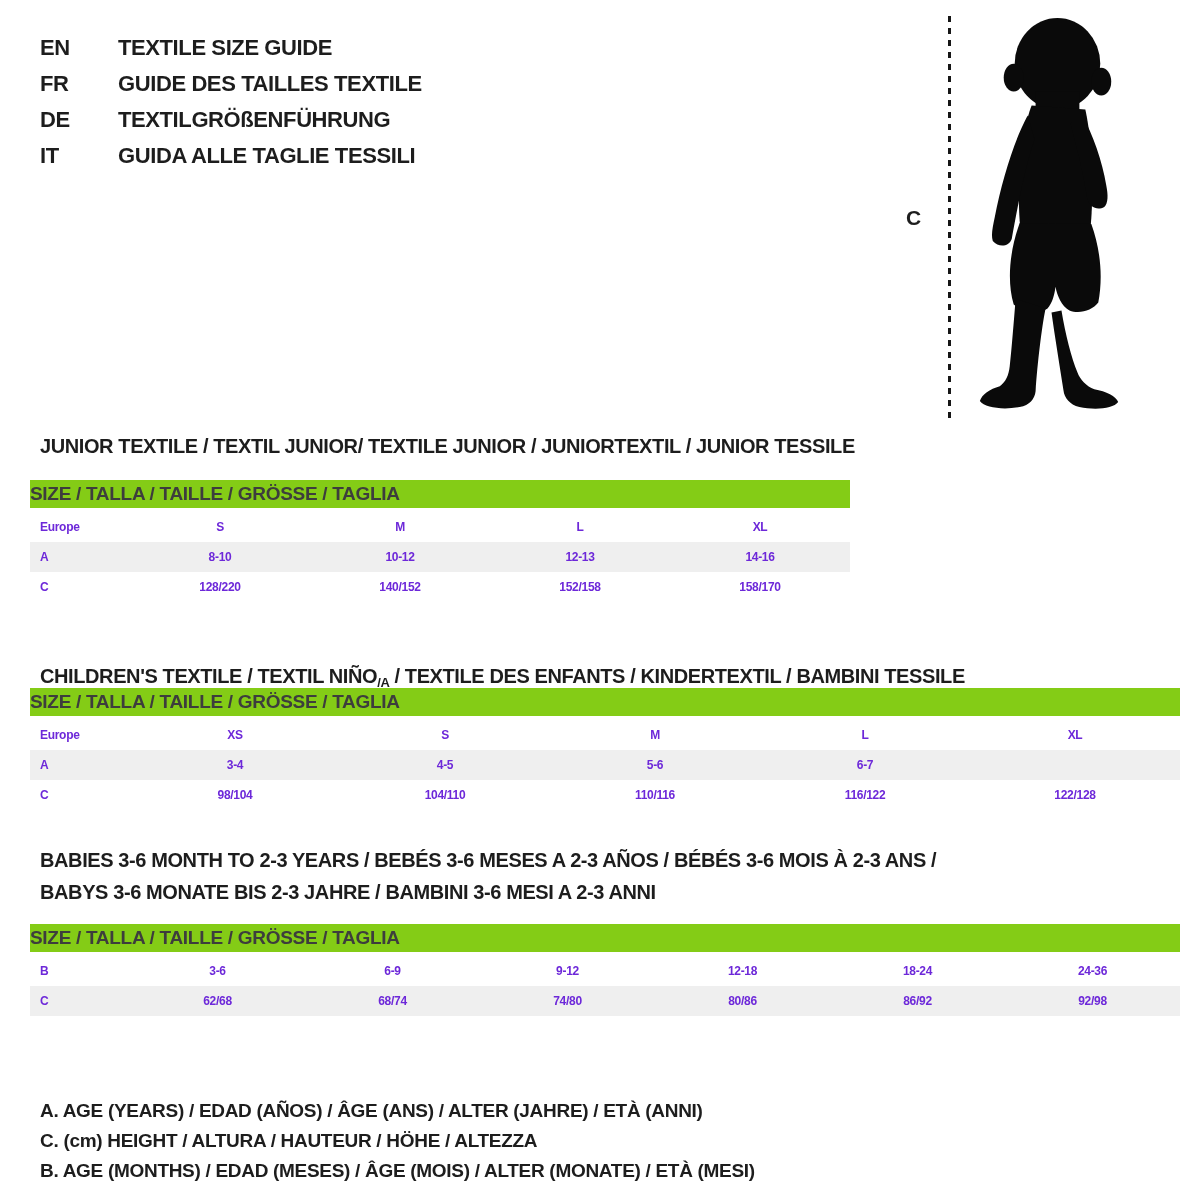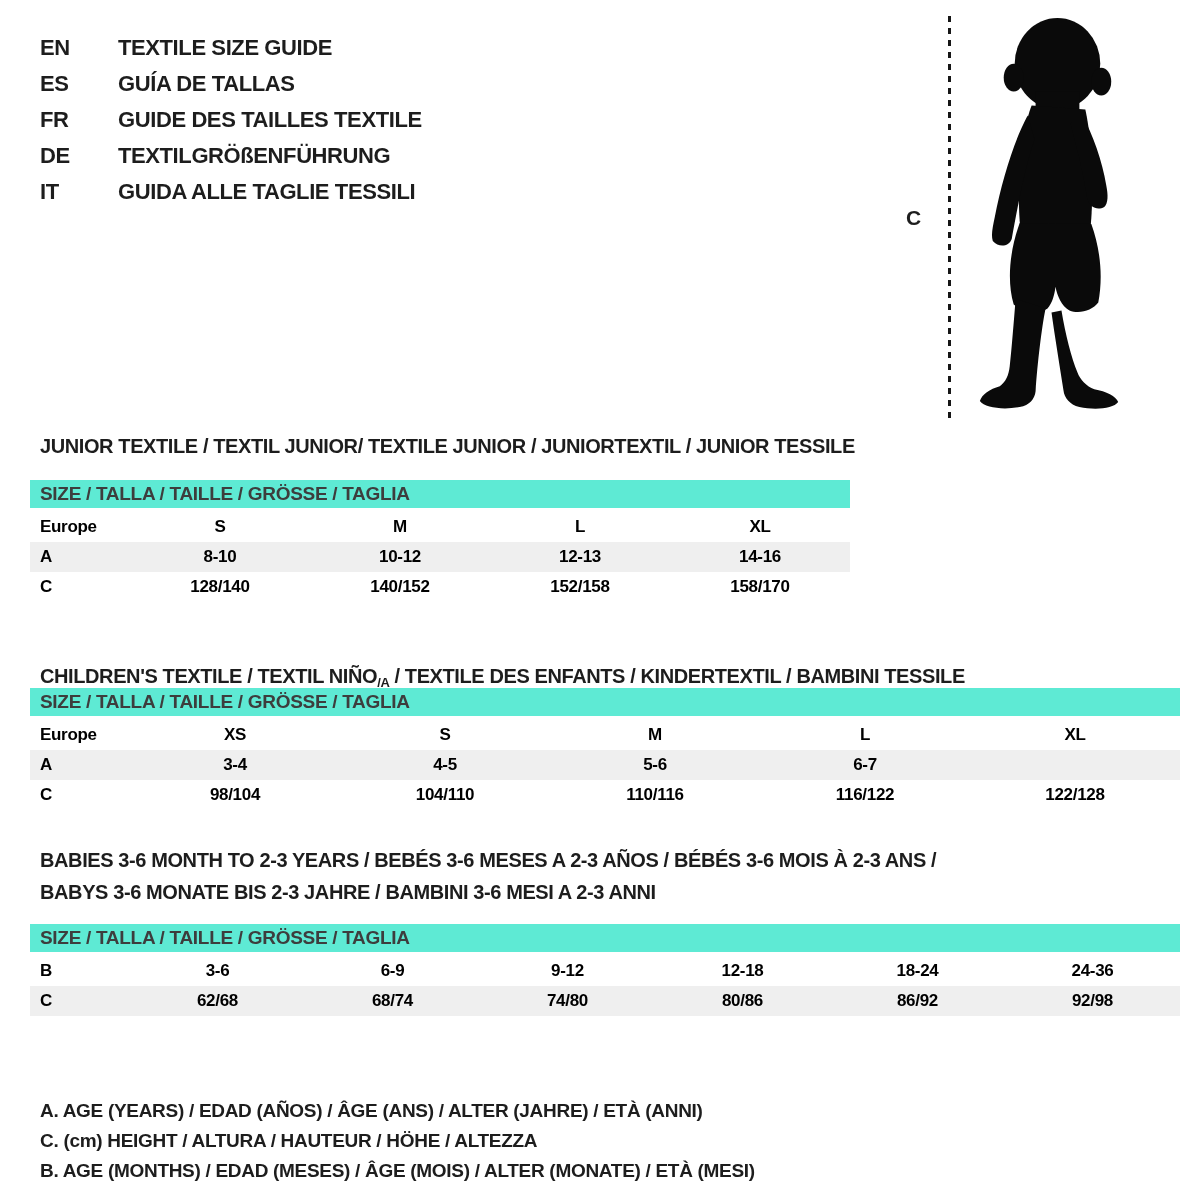--- a/index.html
+++ b/index.html
@@ -15,46 +15,42 @@
   .measure-line{position:absolute;left:948px;top:16px;width:3px;height:402px;
     background:repeating-linear-gradient(#161616 0 6px,transparent 6px 12px);}
   .measure-label{position:absolute;left:906px;top:206px;font-size:21px;font-weight:700;}
   .silhouette{position:absolute;left:960px;top:12px;}
   
   .section-title{position:absolute;left:40px;font-size:20px;font-weight:700;
     letter-spacing:-0.4px;line-height:24px;white-space:nowrap;}
   .title-sub{font-size:13px;vertical-align:-4px;font-weight:700;}
   .size-table{position:absolute;left:30px;}
   .w820{width:820px;} .w1150{width:1150px;}
-  .size-header{height:28px;line-height:28px;background:#5eead4;color:#3d3d3d;
-    font-size:19px;font-weight:700;padding-left:10px;margin-bottom:4px;letter-spacing:-0.3px;}
-  .trow{display:grid;height:30px;line-height:30px;font-size:17px;color:#000000;letter-spacing:-0.3px;}
+  .size-header{height:28px;line-height:28px;background:#84cc16;color:#3d3d3d;
+    font-size:19px;font-weight:700;margin-bottom:4px;letter-spacing:-0.3px;}
+  .trow{display:grid;height:30px;line-height:30px;font-size:12px;color:#6d28d9;letter-spacing:-0.3px;}
   .cols4 .trow{grid-template-columns:100px repeat(4,1fr);}
   .cols5 .trow{grid-template-columns:100px repeat(5,1fr);}
   .cols6 .trow{grid-template-columns:100px repeat(6,1fr);}
   .trow.alt{background:#efefef;}
   .tlabel{padding-left:10px;font-weight:700;}
   .tcell{text-align:center;font-weight:600;}
   
   .legend{position:absolute;left:40px;top:1096px;}
   .legend-row{font-size:19px;font-weight:700;line-height:30px;letter-spacing:-0.3px;}
 </style>
 </head>
 <body>
 
 <div class="page">
 
   <div class="languages">
     <div class="lang-row">
       <span>EN</span>
       <span>TEXTILE SIZE GUIDE</span>
-    </div>
-    <div class="lang-row">
-      <span>ES</span>
-      <span>GUÍA DE TALLAS</span>
     </div>
     <div class="lang-row">
       <span>FR</span>
       <span>GUIDE DES TAILLES TEXTILE</span>
     </div>
     <div class="lang-row">
       <span>DE</span>
       <span>TEXTILGRÖßENFÜHRUNG</span>
     </div>
     <div class="lang-row">
@@ -97,21 +93,21 @@
         </div>
         <div class="trow alt">
           <div class="tlabel">A</div>
           <div class="tcell">8-10</div>
           <div class="tcell">10-12</div>
           <div class="tcell">12-13</div>
           <div class="tcell">14-16</div>
         </div>
         <div class="trow">
           <div class="tlabel">C</div>
-          <div class="tcell">128/140</div>
+          <div class="tcell">128/220</div>
           <div class="tcell">140/152</div>
           <div class="tcell">152/158</div>
           <div class="tcell">158/170</div>
         </div>
       </div>
   </div>
 
   <div class="section-title" style="top:664px">
     <span>CHILDREN'S TEXTILE / TEXTIL NIÑO</span><span class="title-sub">/A</span><span> / TEXTILE DES ENFANTS / KINDERTEXTIL / BAMBINI TESSILE</span>
   </div>

